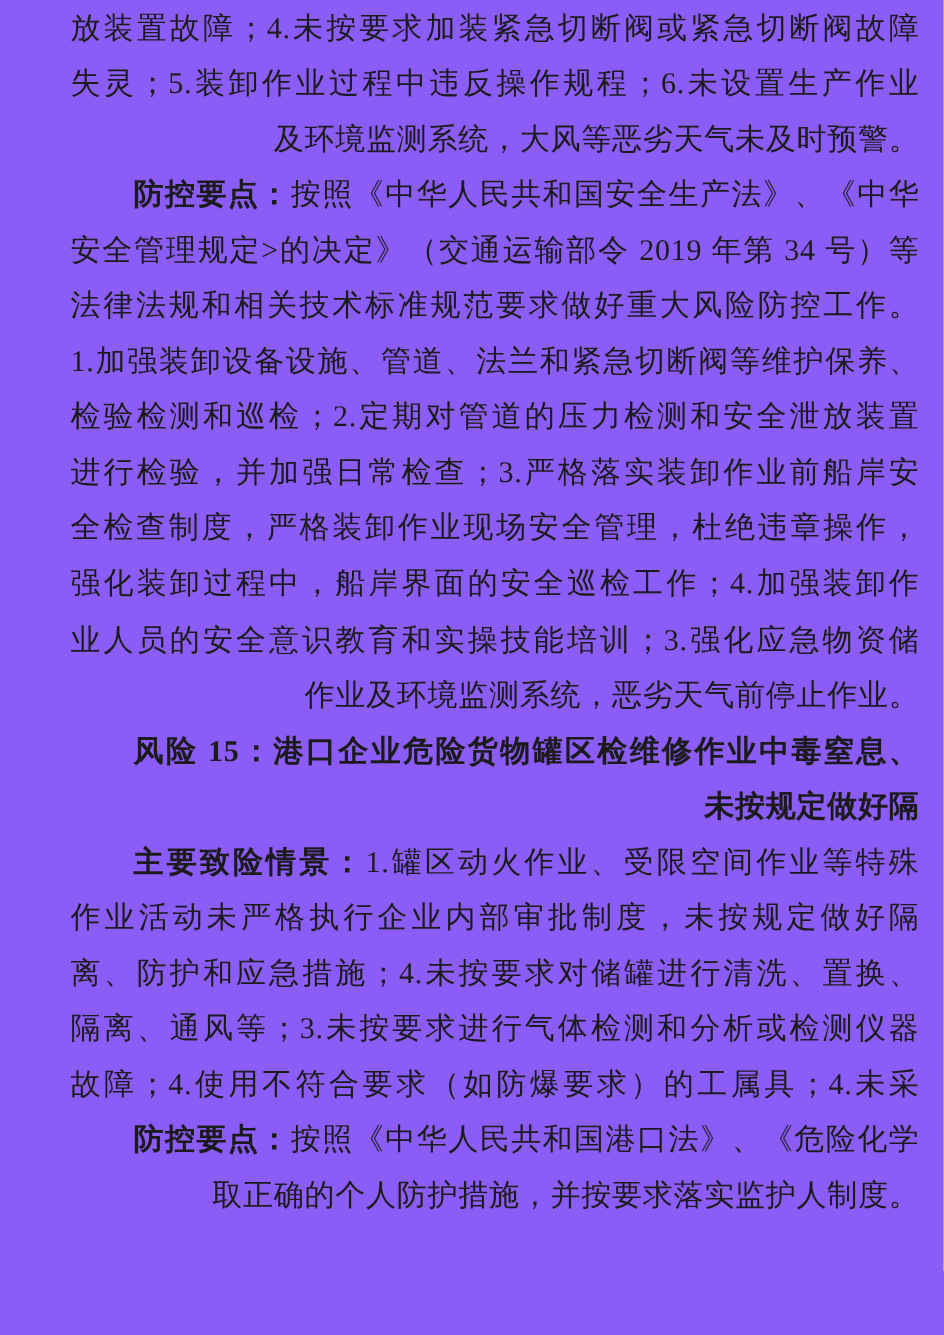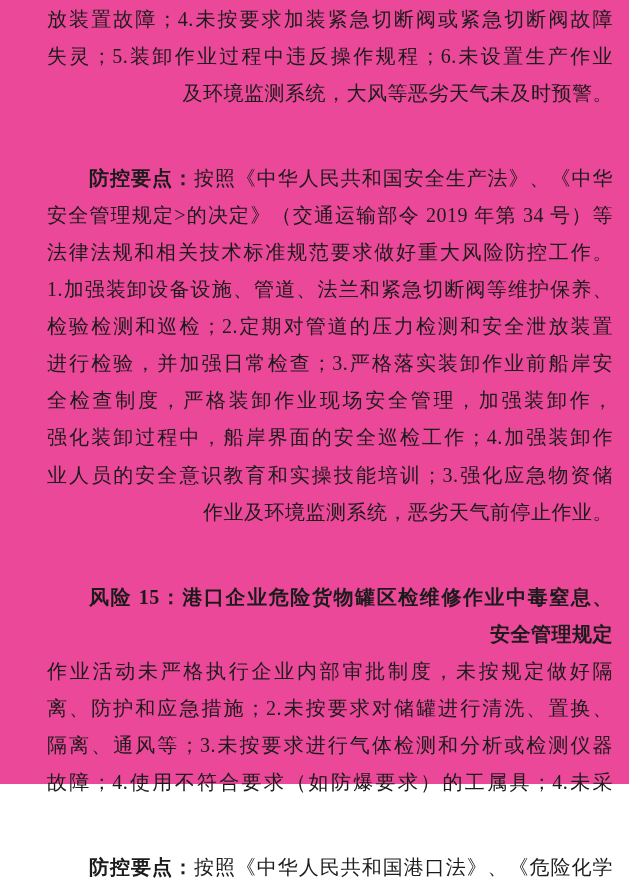--- a/index.html
+++ b/index.html
@@ -9,66 +9,66 @@
   }
   body {
     width: 629px;
     height: 890px;
     overflow: hidden;
     font-family: "Liberation Serif", "DejaVu Serif", serif;
   }
   .page {
     box-sizing: border-box;
     width: 629px;
-    height: 784px;
+    height: 890px;
     padding: 1px 16px 0 47px;
-    background: #ec4899;
+    background: #8b5cf6;
     color: #1b1b1b;
   }
   .line {
     font-size: 20px;
     line-height: 37.05px;
     height: 37.05px;
     overflow: hidden;
     text-align: right;
     letter-spacing: 0.5px;
     white-space: pre-wrap;
   }
   .line.fill {
     text-align: justify;
     text-align-last: justify;
   }
   .line.indent {
     text-indent: 42px;
-    margin-top: 48px;
   }
   .bold {
     font-weight: 700;
   }
 </style>
 </head>
 <body>
 
 <div class="page">
   <div id="text-body">
       <div class="line fill"><span>放装置故障；4.未按要求加装紧急切断阀或紧急切断阀故障</span></div>
       <div class="line fill"><span>失灵；5.装卸作业过程中违反操作规程；6.未设置生产作业</span></div>
       <div class="line"><span>及环境监测系统，大风等恶劣天气未及时预警。</span></div>
       <div class="line fill indent"><span class="bold">防控要点：</span><span>按照《中华人民共和国安全生产法》、《中华</span></div>
       <div class="line fill"><span>安全管理规定&gt;的决定》（交通运输部令 2019 年第 34 号）等</span></div>
       <div class="line fill"><span>法律法规和相关技术标准规范要求做好重大风险防控工作。</span></div>
       <div class="line fill"><span>1.加强装卸设备设施、管道、法兰和紧急切断阀等维护保养、</span></div>
       <div class="line fill"><span>检验检测和巡检；2.定期对管道的压力检测和安全泄放装置</span></div>
       <div class="line fill"><span>进行检验，并加强日常检查；3.严格落实装卸作业前船岸安</span></div>
-      <div class="line fill"><span>全检查制度，严格装卸作业现场安全管理，加强装卸作，</span></div>
+      <div class="line fill"><span>全检查制度，严格装卸作业现场安全管理，杜绝违章操作，</span></div>
       <div class="line fill"><span>强化装卸过程中，船岸界面的安全巡检工作；4.加强装卸作</span></div>
       <div class="line fill"><span>业人员的安全意识教育和实操技能培训；3.强化应急物资储</span></div>
       <div class="line"><span>作业及环境监测系统，恶劣天气前停止作业。</span></div>
       <div class="line fill indent"><span class="bold">风险 15：港口企业危险货物罐区检维修作业中毒窒息、</span></div>
-      <div class="line"><span class="bold">安全管理规定</span></div>
+      <div class="line"><span class="bold">未按规定做好隔</span></div>
+      <div class="line fill indent"><span class="bold">主要致险情景：</span><span>1.罐区动火作业、受限空间作业等特殊</span></div>
       <div class="line fill"><span>作业活动未严格执行企业内部审批制度，未按规定做好隔</span></div>
-      <div class="line fill"><span>离、防护和应急措施；2.未按要求对储罐进行清洗、置换、</span></div>
+      <div class="line fill"><span>离、防护和应急措施；4.未按要求对储罐进行清洗、置换、</span></div>
       <div class="line fill"><span>隔离、通风等；3.未按要求进行气体检测和分析或检测仪器</span></div>
       <div class="line fill"><span>故障；4.使用不符合要求（如防爆要求）的工属具；4.未采</span></div>
       <div class="line fill indent"><span class="bold">防控要点：</span><span>按照《中华人民共和国港口法》、《危险化学</span></div>
       <div class="line"><span>取正确的个人防护措施，并按要求落实监护人制度。</span></div>
     </div>
 </div>
 
 </body></html>

